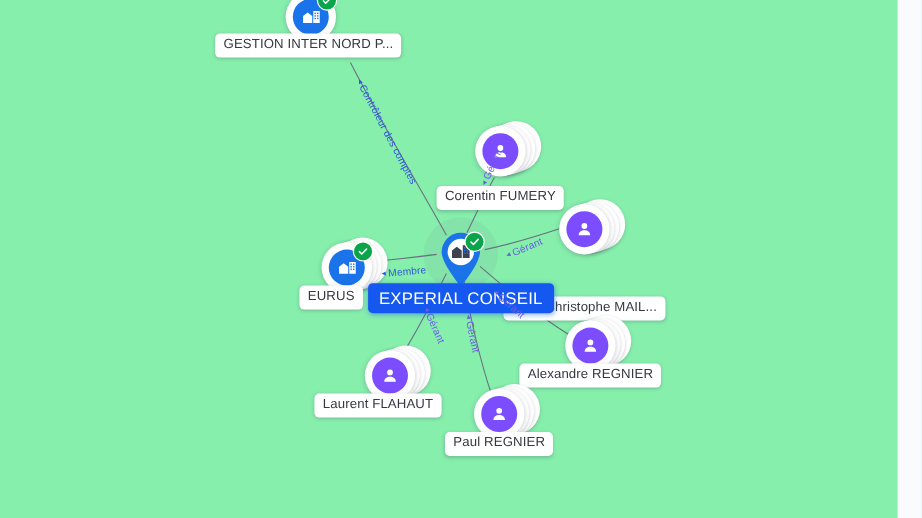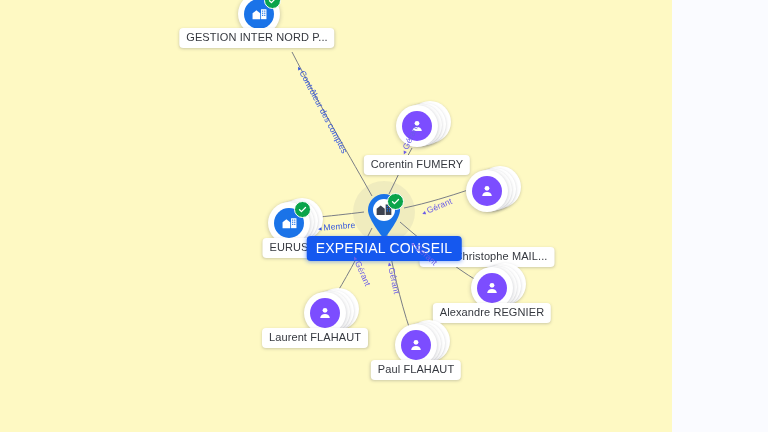--- a/index.html
+++ b/index.html
@@ -7,23 +7,23 @@
     padding: 0;
     width: 768px;
     height: 432px;
     overflow: hidden;
     background: #fafbff;
     font-family: "Liberation Sans", sans-serif;
   }
 
   #graph-canvas {
     position: relative;
-    width: 672px;
+    width: 748px;
     height: 432px;
-    background: #fef9c3;
+    background: #86efac;
   }
 
   #edge-layer {
     position: absolute;
     left: 0;
     top: 0;
     width: 768px;
     height: 432px;
   }
 
@@ -248,21 +248,21 @@
               </svg>
             </div>
             <div class="badge-check">
               <svg width="9" height="9" viewBox="0 0 24 24">
                 <path d="M4 12.5 9.2 17.8 20 6.6" fill="none" stroke="#ffffff" stroke-width="3.4" stroke-linecap="round" stroke-linejoin="round"></path>
               </svg>
             </div>
           </div>
         </div>
       </div>
-      <div class="node-label" style="left: 289px; top: 238px;">EURUS</div>
+      <div class="node-label" style="left: 276px; top: 238px;">EURUS</div>
       <div class="node" style="left: 384px; top: 212px;">
         <div class="pin-halo"></div>
         <div class="pin-wrap" style="left: 0px; top: 4px;"><svg width="38" height="48" viewBox="0 0 38 48">
             <path d="M19 47 C19 47 3 27.5 3 18 A16 16 0 0 1 35 18 C35 27.5 19 47 19 47 Z" fill="#1a73e8"></path>
             <circle cx="19" cy="18" r="11" fill="#ffffff"></circle>
           </svg><div style="position: absolute; left: 10px; top: 9px; width: 18px; height: 18px;"><svg width="18" height="18" viewBox="0 0 24 24">
               <g fill="#3c4250">
                 <path d="M2.2 10.4 7.6 6.1l5.4 4.3v8.2H2.2z"></path>
                 <path d="M14.2 4.6h7.6v14H14.2z"></path>
               </g>
@@ -321,21 +321,21 @@
           <div class="disc">
             <div class="inner-circle person">
               <svg width="16" height="16" viewBox="0 0 24 24">
                 <circle cx="12" cy="8" r="3.6" fill="#ffffff"></circle>
                 <path d="M4.8 19.6c0-3.9 3.2-6.2 7.2-6.2s7.2 2.3 7.2 6.2z" fill="#ffffff"></path>
               </svg>
             </div>
           </div>
         </div>
       </div>
-      <div class="node-label" style="left: 416px; top: 360px;">Paul FLAHAUT</div>
+      <div class="node-label" style="left: 416px; top: 360px;">Paul REGNIER</div>
     </div>
   <div id="edge-label-layer">
       <div class="edge-label blue" style="left: 299px; top: 62px; transform: rotate(62deg);"><span class="arrow-marker">◂</span><span>Contrôleur des comptes</span></div>
       <div class="edge-label" style="left: 403px; top: 150px; transform: rotate(-66deg);"><span class="arrow-marker">◂</span><span>Gérant</span></div>
       <div class="edge-label" style="left: 422px; top: 209px; transform: rotate(-23deg);"><span class="arrow-marker">◂</span><span>Gérant</span></div>
       <div class="edge-label blue" style="left: 318px; top: 224px; transform: rotate(-5deg);"><span class="arrow-marker">◂</span><span>Membre</span></div>
       <div class="edge-label" style="left: 412px; top: 238px; transform: rotate(42deg);"><span class="arrow-marker">◂</span><span>Gérant</span></div>
       <div class="edge-label" style="left: 355px; top: 252px; transform: rotate(66deg);"><span class="arrow-marker">◂</span><span>Gérant</span></div>
       <div class="edge-label" style="left: 390px; top: 258px; transform: rotate(78deg);"><span class="arrow-marker">◂</span><span>Gérant</span></div>
     </div>

